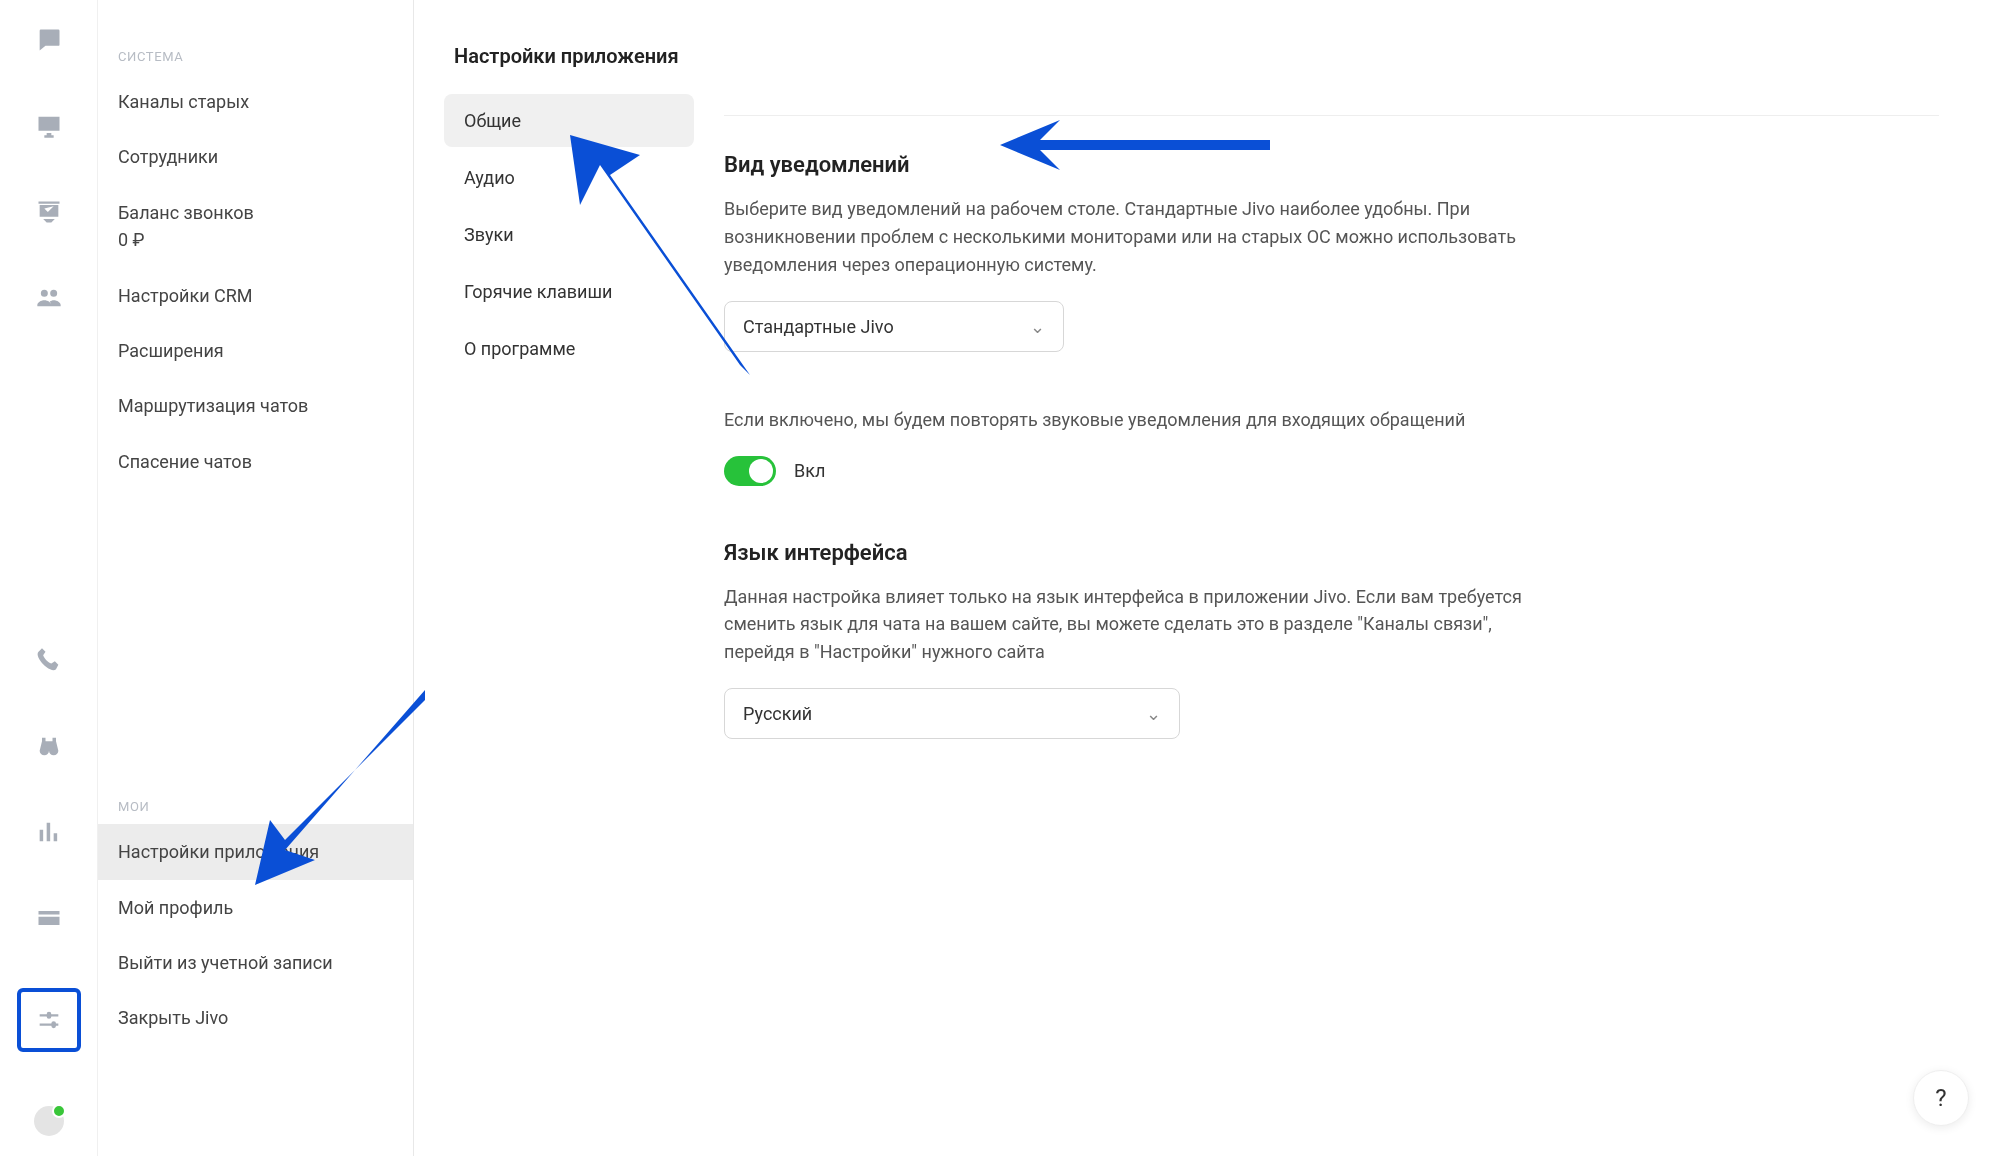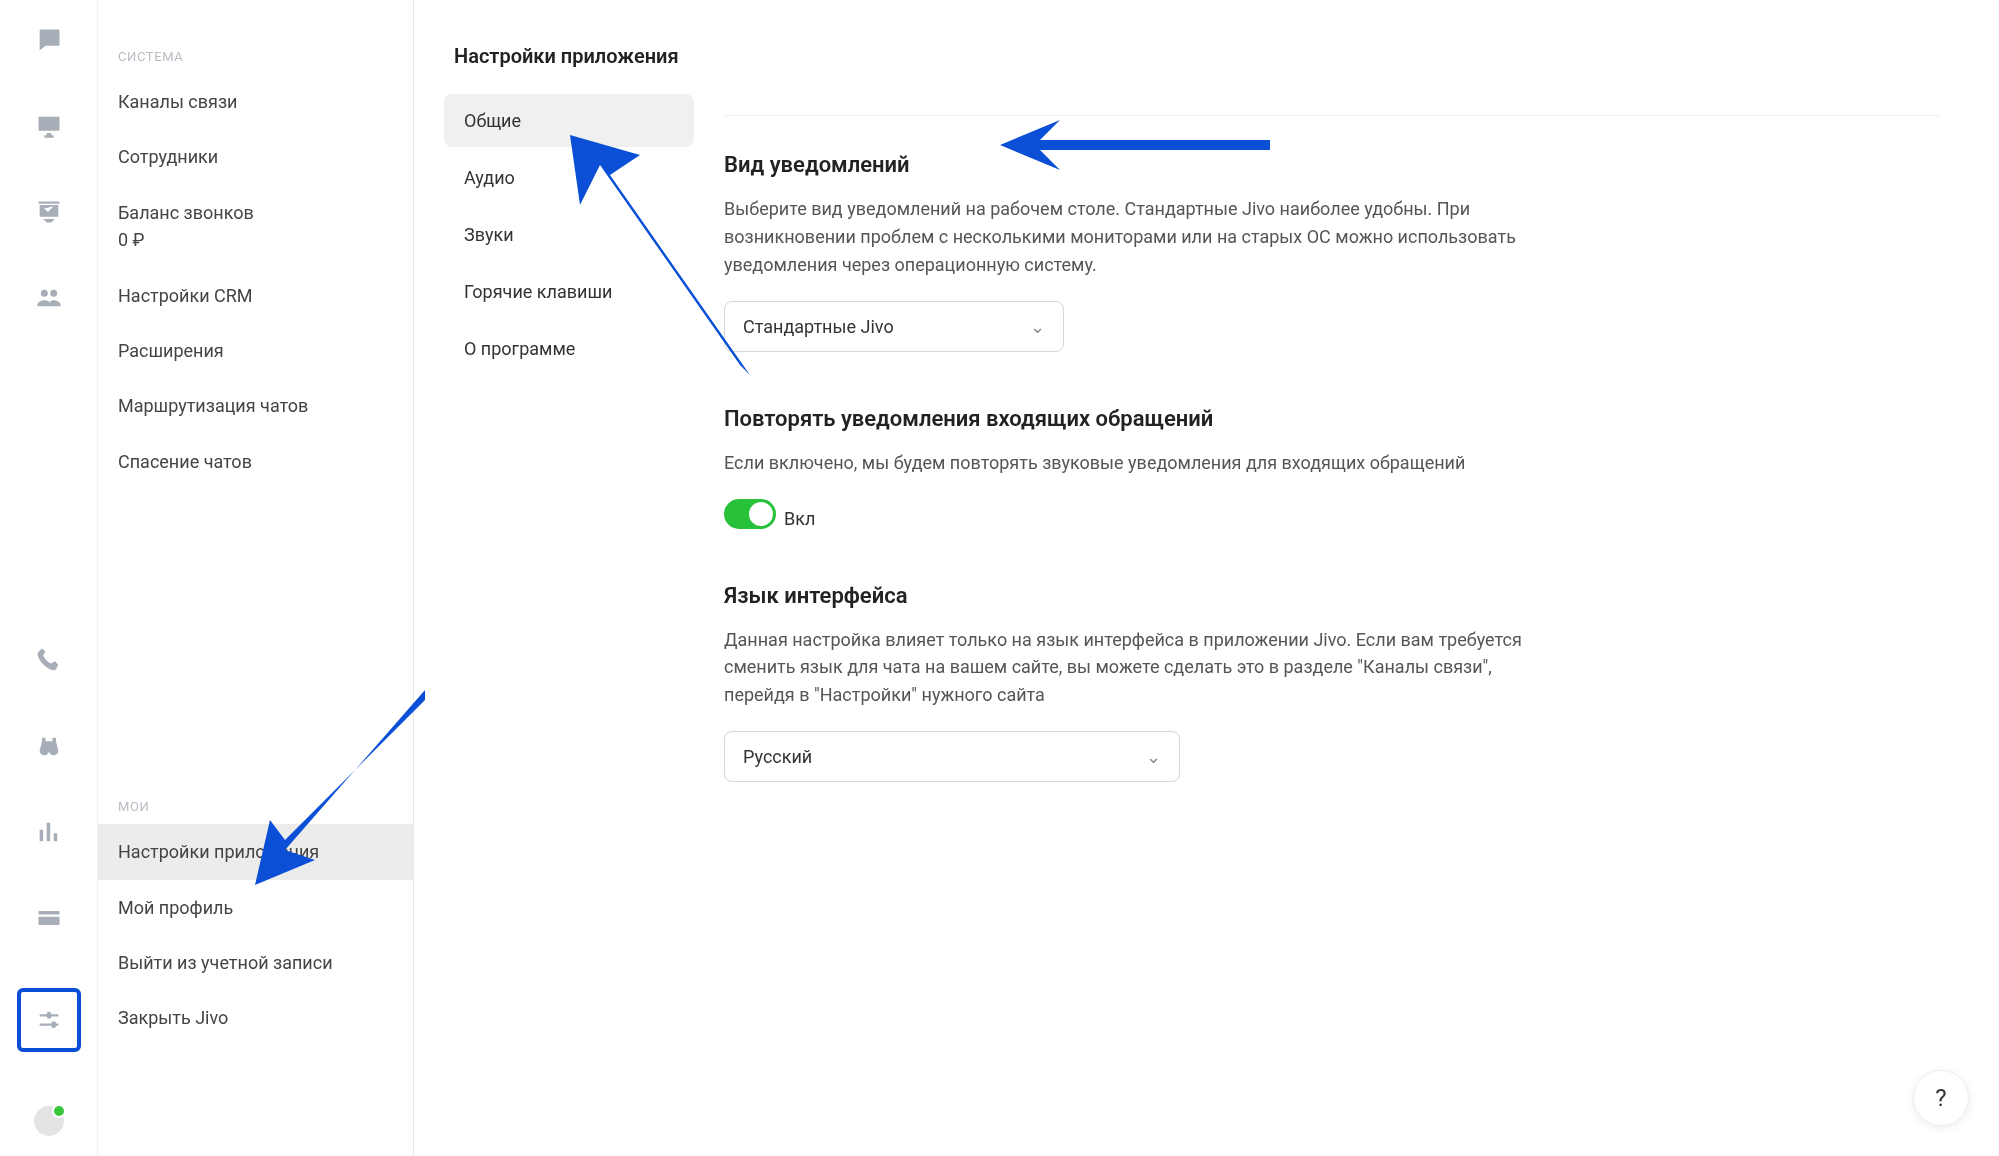--- a/index.html
+++ b/index.html
@@ -80,21 +80,21 @@
 .section p { font-size: 18px; line-height: 1.55; color: #555; margin-bottom: 22px; }
 
 .select {
   display: flex; align-items: flex-start; justify-content: space-between;
   border: 1px solid #d7d7d7; border-radius: 8px;
   padding: 14px 18px; font-size: 18px; color: #333;
   width: 340px; cursor: pointer;
 }
 .select .chev { color: #888; }
 
-.toggle-row { display: flex; align-items: flex-end; gap: 8px; }
+.toggle-row { display: flex; align-items: center; gap: 18px; }
 .toggle {
   width: 52px; height: 30px; border-radius: 30px; position: relative;
   cursor: pointer;
 }
 .toggle.on { background: #27c23a; }
 .toggle.off { background: #cfcfcf; }
 .toggle .knob {
   position: absolute; top: 3px; width: 24px; height: 24px;
   border-radius: 50%; background: #fff;
 }
@@ -169,21 +169,21 @@
         <svg viewBox="0 0 24 24">
             <path fill="currentColor" d="M4 7h6a2 2 0 014 0h6v2h-6a2 2 0 01-4 0H4V7zm0 8h10a2 2 0 014 0h2v2h-2a2 2 0 01-4 0H4v-2z"></path>
           </svg>
       </div>
       <div class="rail-avatar"></div>
     </div>
   </div>
 
   <div class="sidebar">
     <div class="sidebar-section-label">СИСТЕМА</div>
-    <div class="sidebar-item"><span>Каналы связи</span></div>
+    <div class="sidebar-item"><span>Каналы старых</span></div>
     <div class="sidebar-item"><span>Сотрудники</span></div>
     <div class="sidebar-item two-line">
       <span>Баланс звонков</span>
       <small>0 ₽</small>
     </div>
     <div class="sidebar-item"><span>Настройки CRM</span></div>
     <div class="sidebar-item"><span>Расширения</span></div>
     <div class="sidebar-item"><span>Маршрутизация чатов</span></div>
     <div class="sidebar-item"><span>Спасение чатов</span></div>
 
@@ -210,21 +210,20 @@
       <div class="section">
         <h2>Вид уведомлений</h2>
         <p>Выберите вид уведомлений на рабочем столе. Стандартные Jivo наиболее удобны. При возникновении проблем с несколькими мониторами или на старых ОС можно использовать уведомления через операционную систему.</p>
         <div class="select">
           <span>Стандартные Jivo</span>
           <span class="chev">⌄</span>
         </div>
       </div>
 
       <div class="section">
-        <h2>Повторять уведомления входящих обращений</h2>
         <p>Если включено, мы будем повторять звуковые уведомления для входящих обращений</p>
         <div class="toggle-row">
           <div class="toggle on">
               <div class="knob"></div>
             </div>
           <span class="toggle-label">Вкл</span>
         </div>
       </div>
 
       <div class="section">

